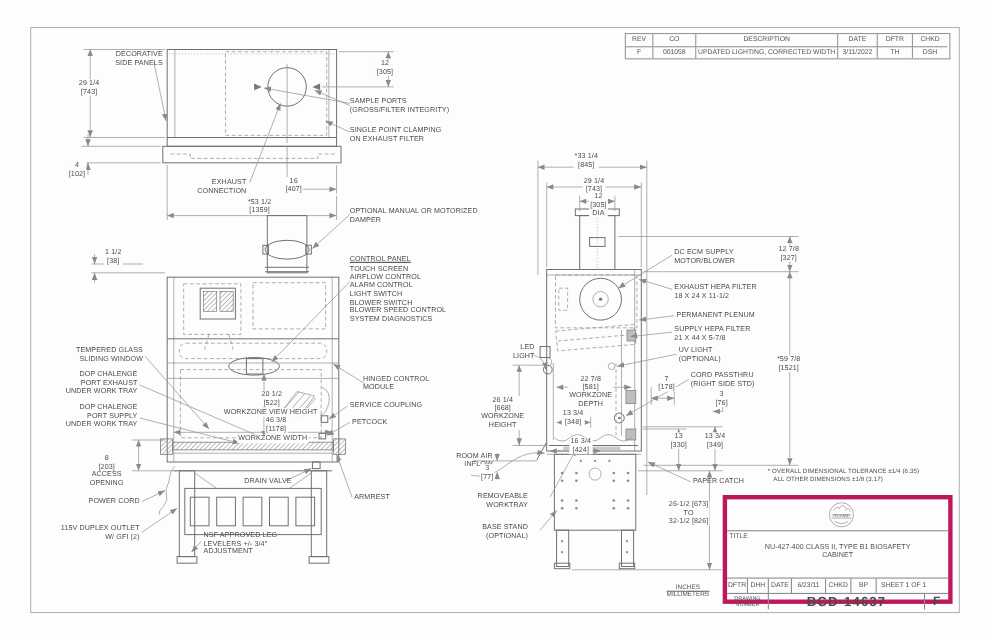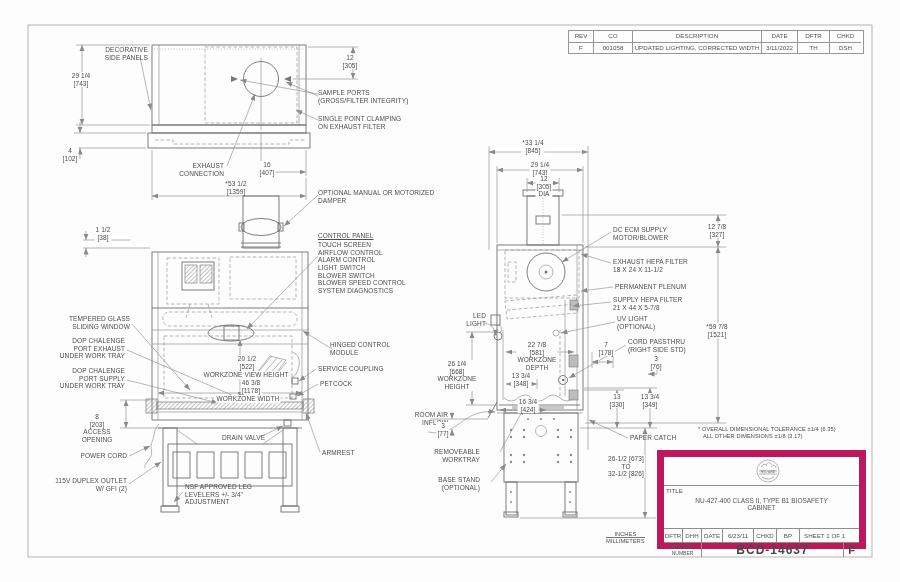--- a/index.html
+++ b/index.html
@@ -16,21 +16,21 @@
   .bg{background:#fdfdfd;padding:0 1px;}
   .u{text-decoration:underline;}
   .note{font-size:5.6px;}
   
   #revtbl{position:absolute;left:568px;top:30px;width:294px;border:1px solid #979797;
           display:grid;grid-template-columns:25px 39px 129px 36px 32px 31px;font-size:6.2px;text-align:center;color:#555;}
   #revtbl .cell{border-right:1px solid #979797;border-bottom:1px solid #979797;padding:1px 0;height:8.5px;overflow:hidden;white-space:nowrap;}
   #revtbl .cell:nth-child(6n){border-right:none;}
   #revtbl .cell:nth-child(n+7){border-bottom:none;}
   
-  #tblock{position:absolute;left:657px;top:450px;width:209px;height:99px;border:7px solid #be185d;
+  #tblock{position:absolute;left:657px;top:450px;width:209px;height:99px;border:4px solid #be185d;
           box-sizing:border-box;font-size:6.2px;color:#555;}
   #tb-logo{height:28px;border-bottom:1px solid #8d8d8d;position:relative;}
   #tb-title{height:42px;border-bottom:1px solid #8d8d8d;position:relative;}
   #tb-title .tl{position:absolute;left:2px;top:1px;}
   #tb-title .tt{position:absolute;left:0;right:0;top:11px;text-align:center;white-space:pre-line;font-size:6.5px;}
   #tb-info{display:grid;grid-template-columns:19px 19px 21px 31px 23px 23px auto;height:13px;border-bottom:1px solid #8d8d8d;}
   #tb-info .cell{border-right:1px solid #8d8d8d;text-align:center;line-height:13px;overflow:hidden;white-space:nowrap;}
   #tb-info .cell:last-child{border-right:none;text-align:left;padding-left:4px;}
   #tb-bot{display:grid;grid-template-columns:38px 142px auto;height:14px;}
   #tb-bot .cell{border-right:1px solid #8d8d8d;text-align:center;overflow:hidden;}

